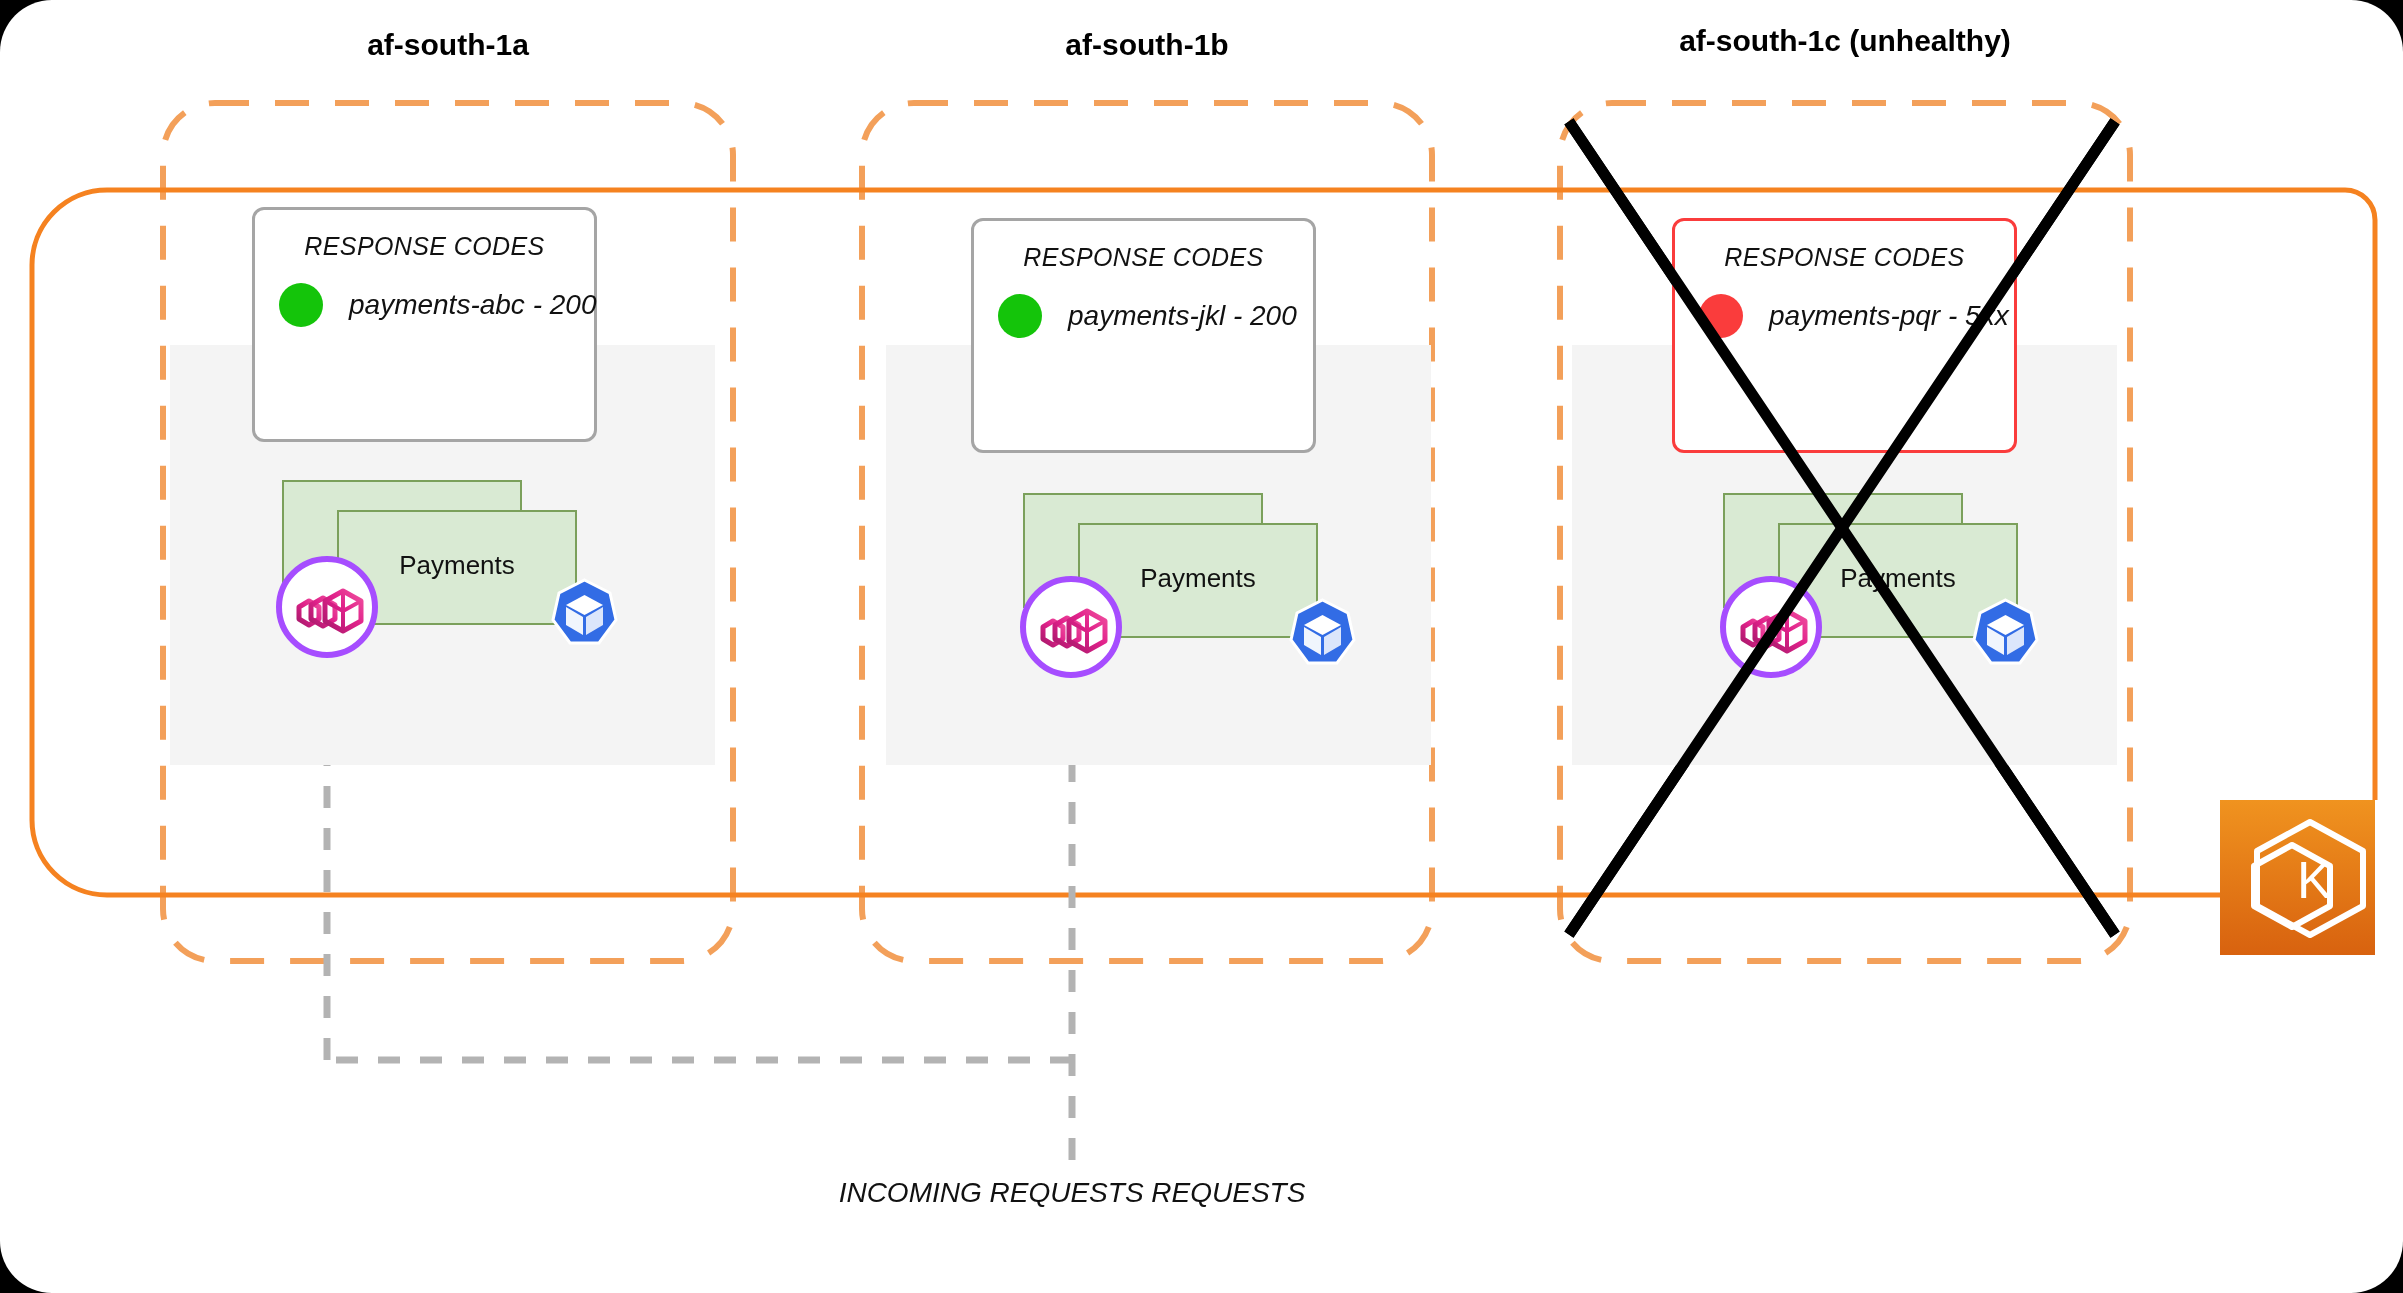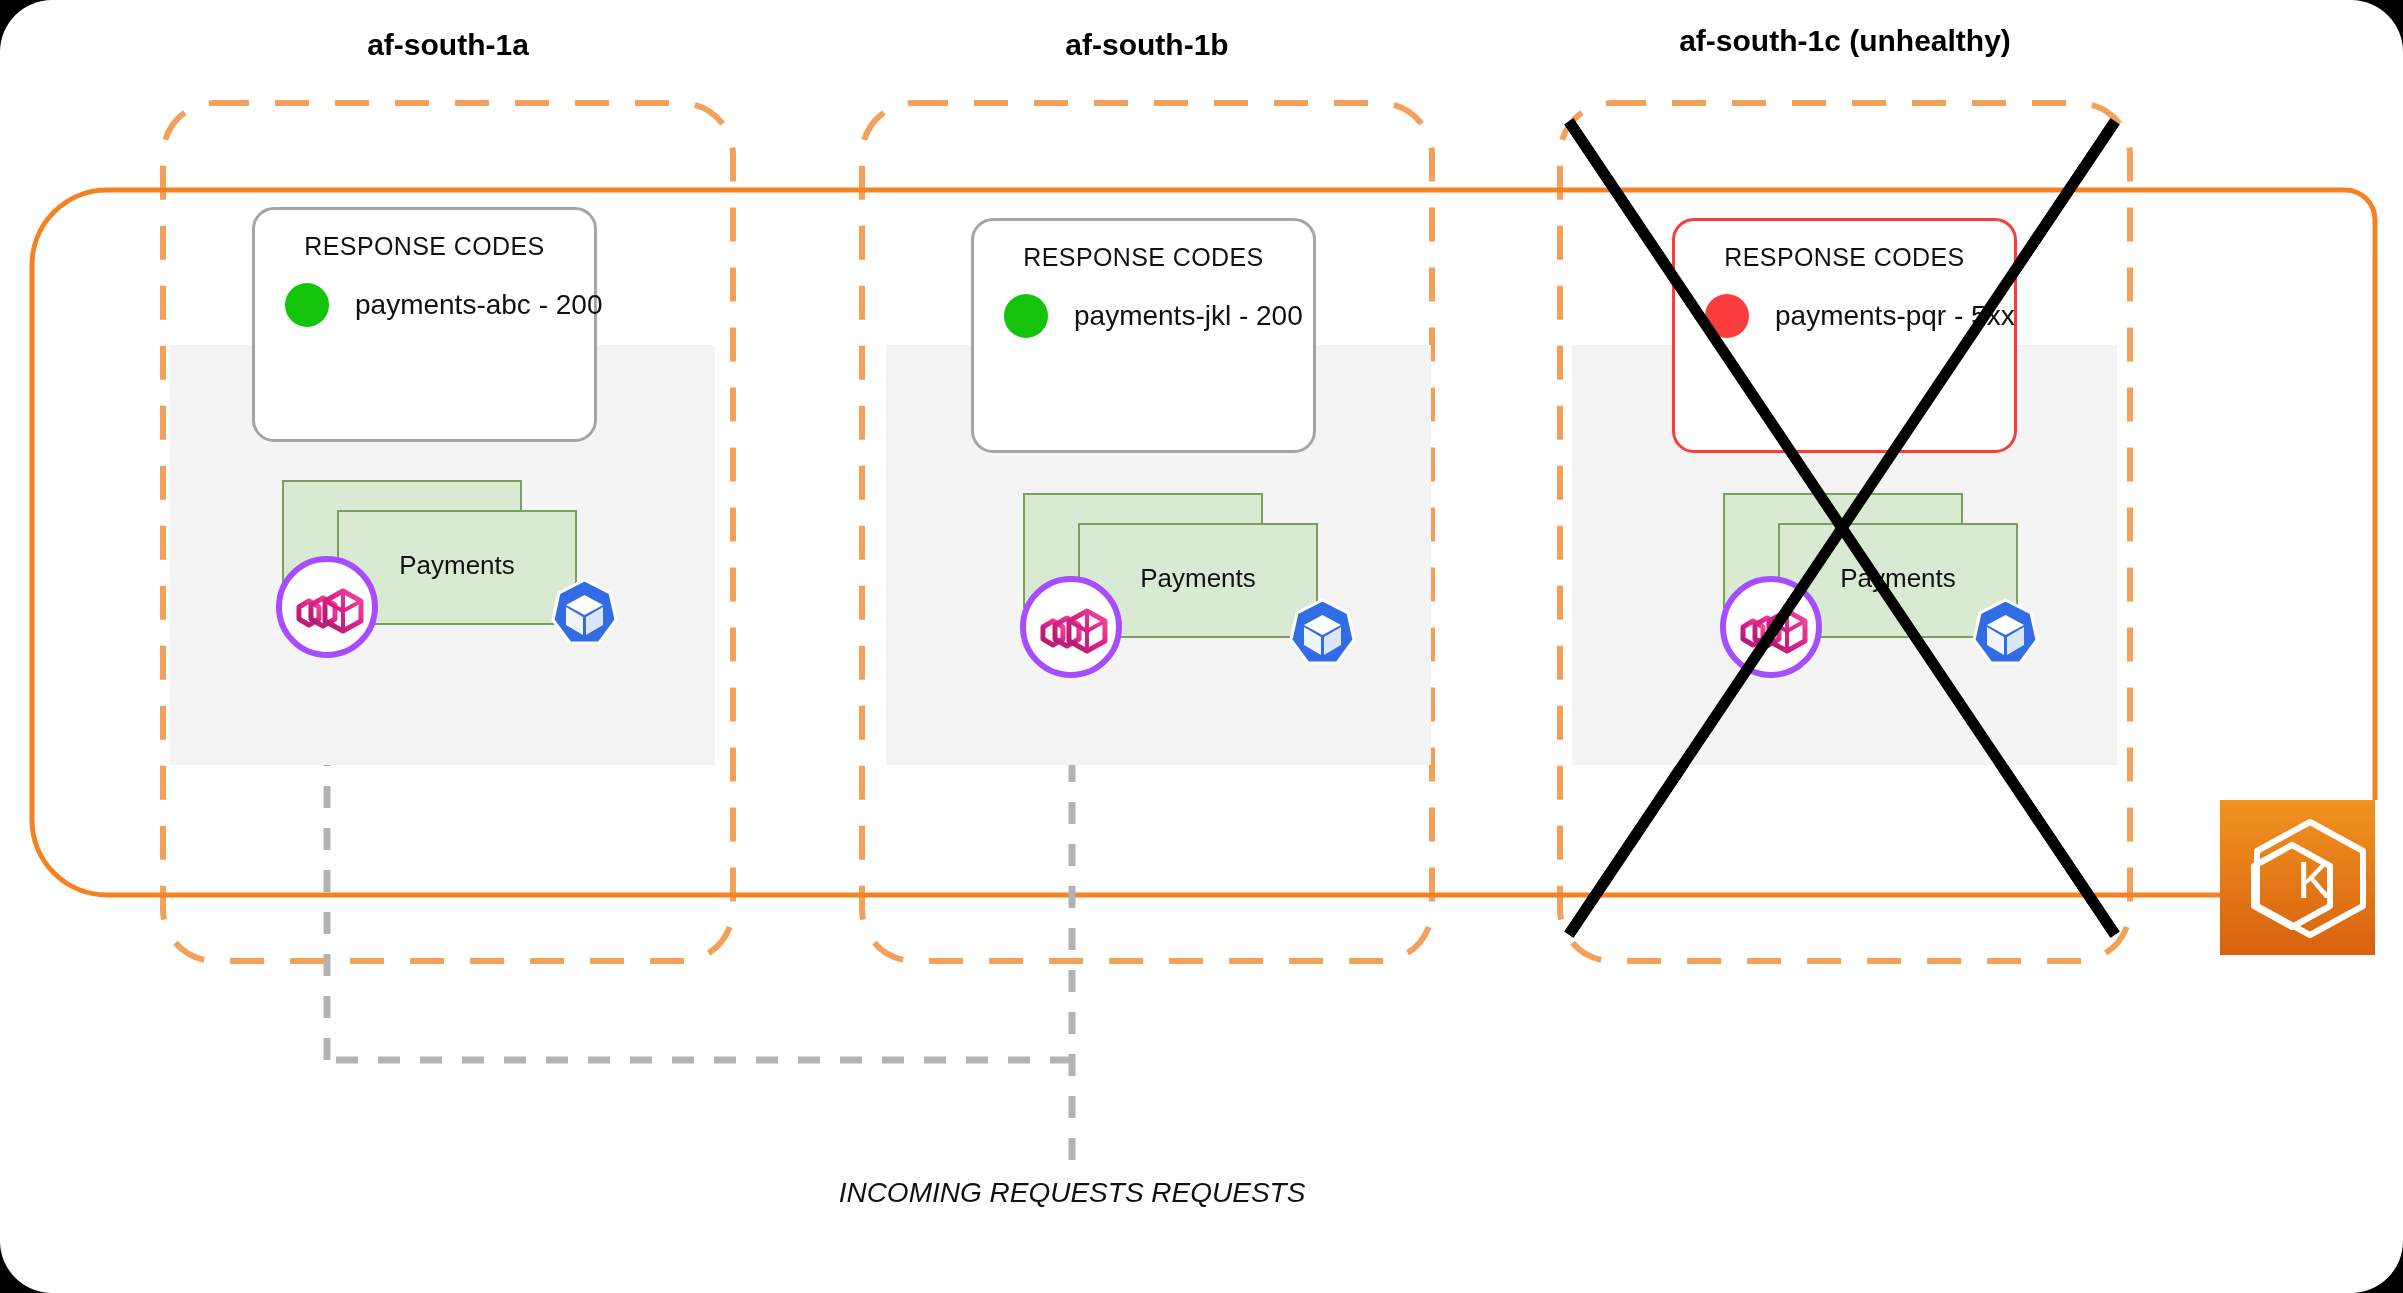--- a/index.html
+++ b/index.html
@@ -6,27 +6,27 @@
   body{width:2403px;height:1293px;overflow:hidden;
        font-family:"Liberation Sans","DejaVu Sans",sans-serif;}
   #canvas{position:absolute;left:0;top:0;width:2403px;height:1293px;
           background:#ffffff;border-radius:52px;overflow:hidden;}
   svg#layer{position:absolute;left:0;top:0;width:2403px;height:1293px;}
   .abs{position:absolute;}
   
   .zone-title{position:absolute;font-size:30px;font-weight:bold;color:#000;
               text-align:center;white-space:nowrap;transform:translateX(-50%);}
   
-  .rc-card{position:absolute;background:#ffffff;border-radius:22px;
-           box-sizing:border-box;}
+  .rc-card{position:absolute;background:#ffffff;border-radius:12px;
+           box-sizing:border-box;font-style:italic;}
   .rc-card.ok{border:3px solid #a5a5a5;}
   .rc-card.bad{border:3px solid #fa3c3c;}
   .rc-title{text-align:center;font-size:25px;color:#111;
             letter-spacing:.4px;margin-top:22px;}
-  .rc-row{display:flex;align-items:center;margin-top:22px;padding-left:30px;}
+  .rc-row{display:flex;align-items:center;margin-top:22px;padding-left:24px;}
   .rc-dot{width:44px;height:44px;border-radius:50%;flex:0 0 auto;}
   .rc-dot.green{background:#14c40a;}
   .rc-dot.red{background:#fa3c3c;}
   .rc-label{font-size:28px;color:#111;margin-left:26px;white-space:nowrap;}
   
   .node-bg{position:absolute;background:#f4f4f4;}
   
   .dep{position:absolute;background:#d9ead3;border:2px solid #7ba05b;
        box-sizing:border-box;}
   .dep-label{position:absolute;font-size:26px;color:#111;white-space:nowrap;

